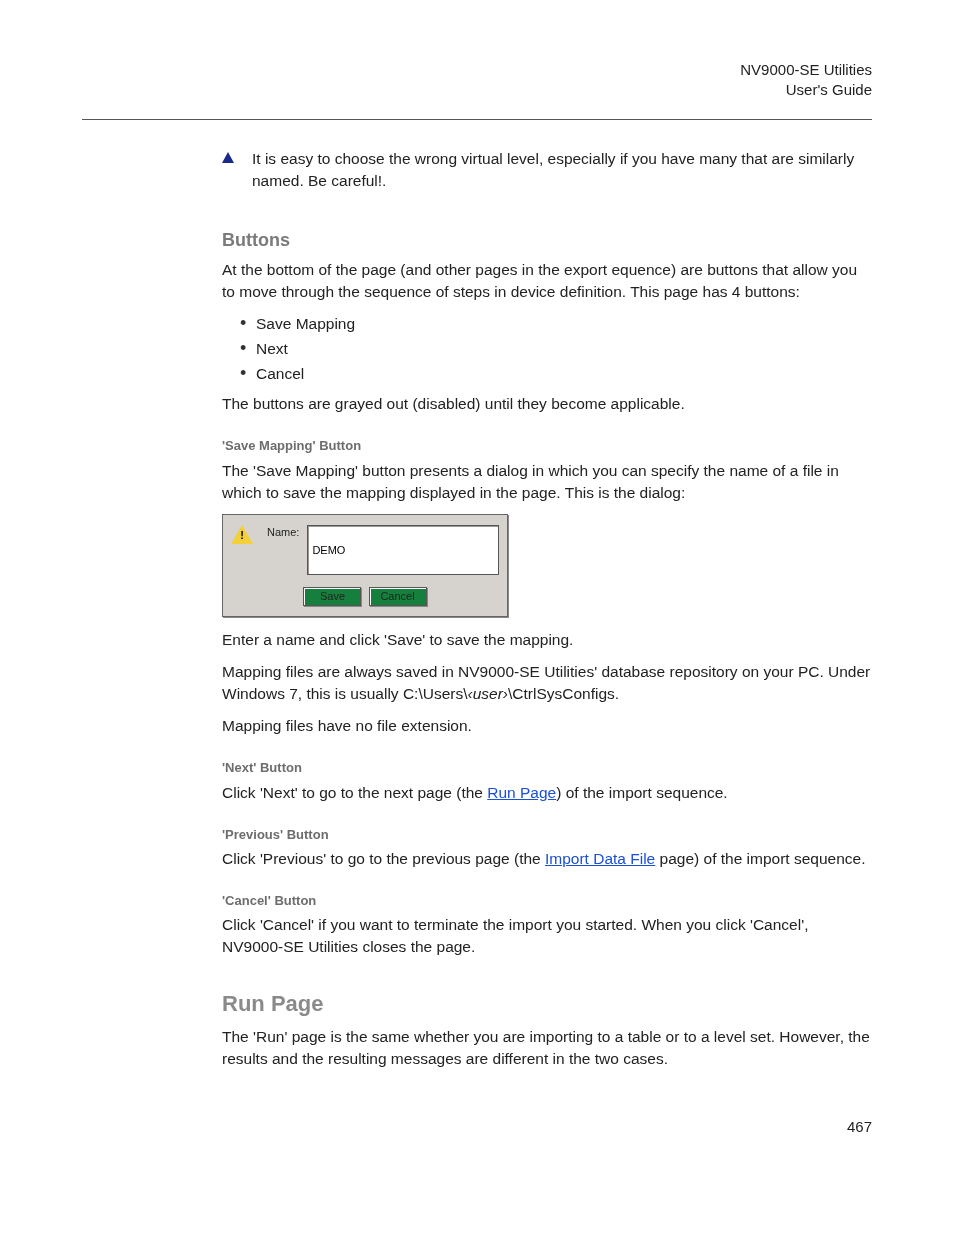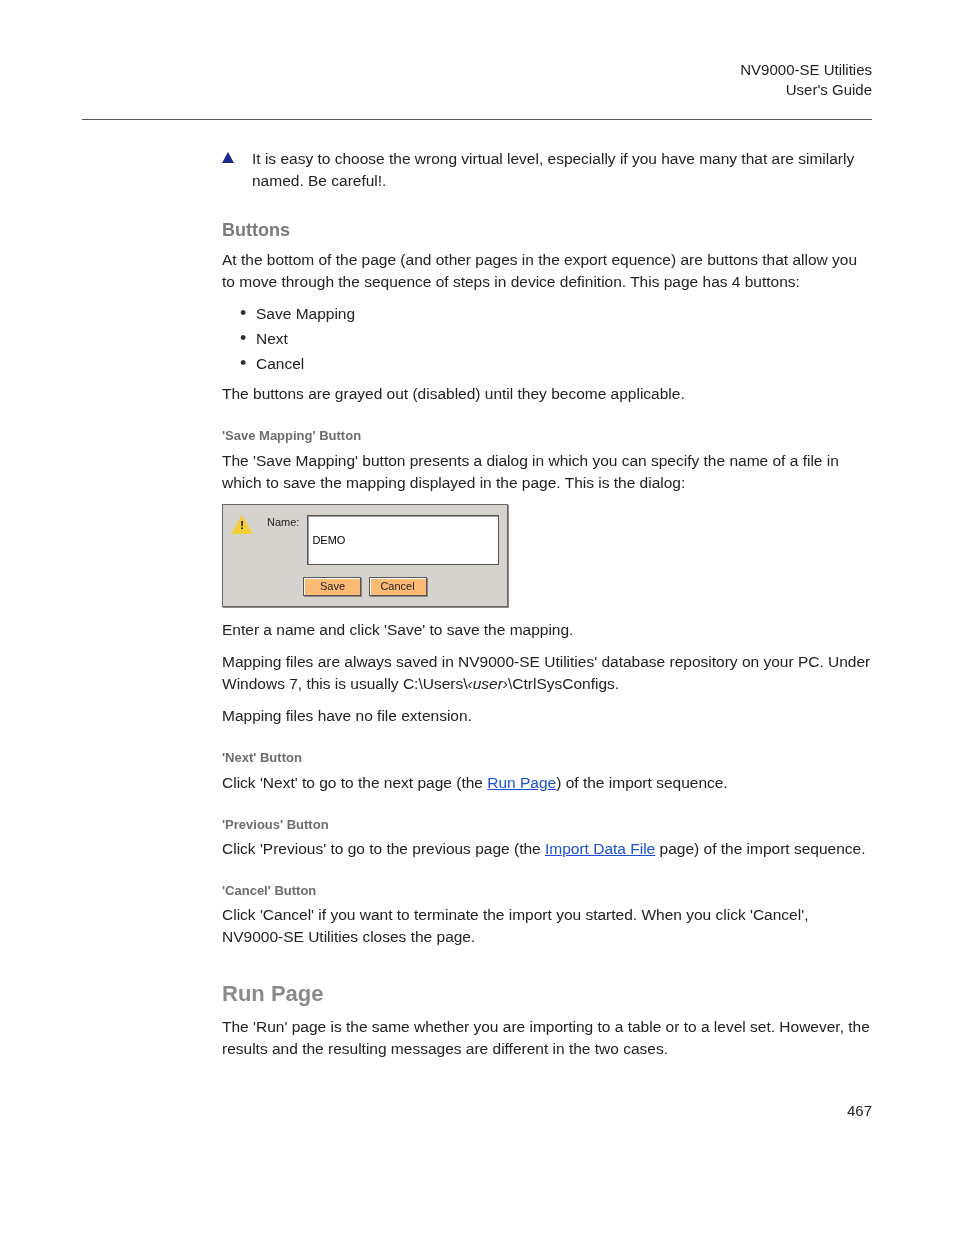--- a/index.html
+++ b/index.html
@@ -42,21 +42,21 @@
     width: 0; height: 0;
     border-left: 6px solid transparent;
     border-right: 6px solid transparent;
     border-bottom: 11px solid #1a2a8c;
     margin-top: 4px;
   }
   h3.sec {
     color: #7a7a7a;
     font-weight: 700;
     font-size: 18px;
-    margin: 26px 0 6px 0;
+    margin: 36px 0 6px 0;
   }
   h4.sub {
     color: #6d6d6d;
     font-weight: 700;
     font-size: 13px;
     margin: 22px 0 4px 0;
   }
   h2.big {
     color: #8a8a8a;
     font-weight: 700;
@@ -82,21 +82,21 @@
     font-size: 18px;
     line-height: 1;
     top: 1px;
   }
   a.link {
     color: #1a4fd6;
     text-decoration: underline;
   }
   .pagenum {
     position: absolute;
-    bottom: 48px;
+    bottom: 32px;
     right: 82px;
     font-size: 15px;
     margin-left: 29px;
   }
   .italic { font-style: italic; }
 
   
   .dlg {
     width: 284px;
     border: 1px solid #666;
@@ -164,21 +164,21 @@
     font-size: 11px;
     box-shadow: inset 1px 1px 0 #999;
   }
   .dlg-btns {
     text-align: center;
     margin-top: 12px;
   }
   .dlg-btn {
     display: inline-block;
     width: 56px;
-    background: #fdba74;
+    background: #15803d;
     border: 1px solid #555;
     box-shadow: inset 1px 1px 0 #fff, 1px 1px 0 #888;
     padding: 1px 0;
     margin: 0 2px;
     font-size: 11px;
     text-align: center;
   }
 </style>
 </head>
 <body>

